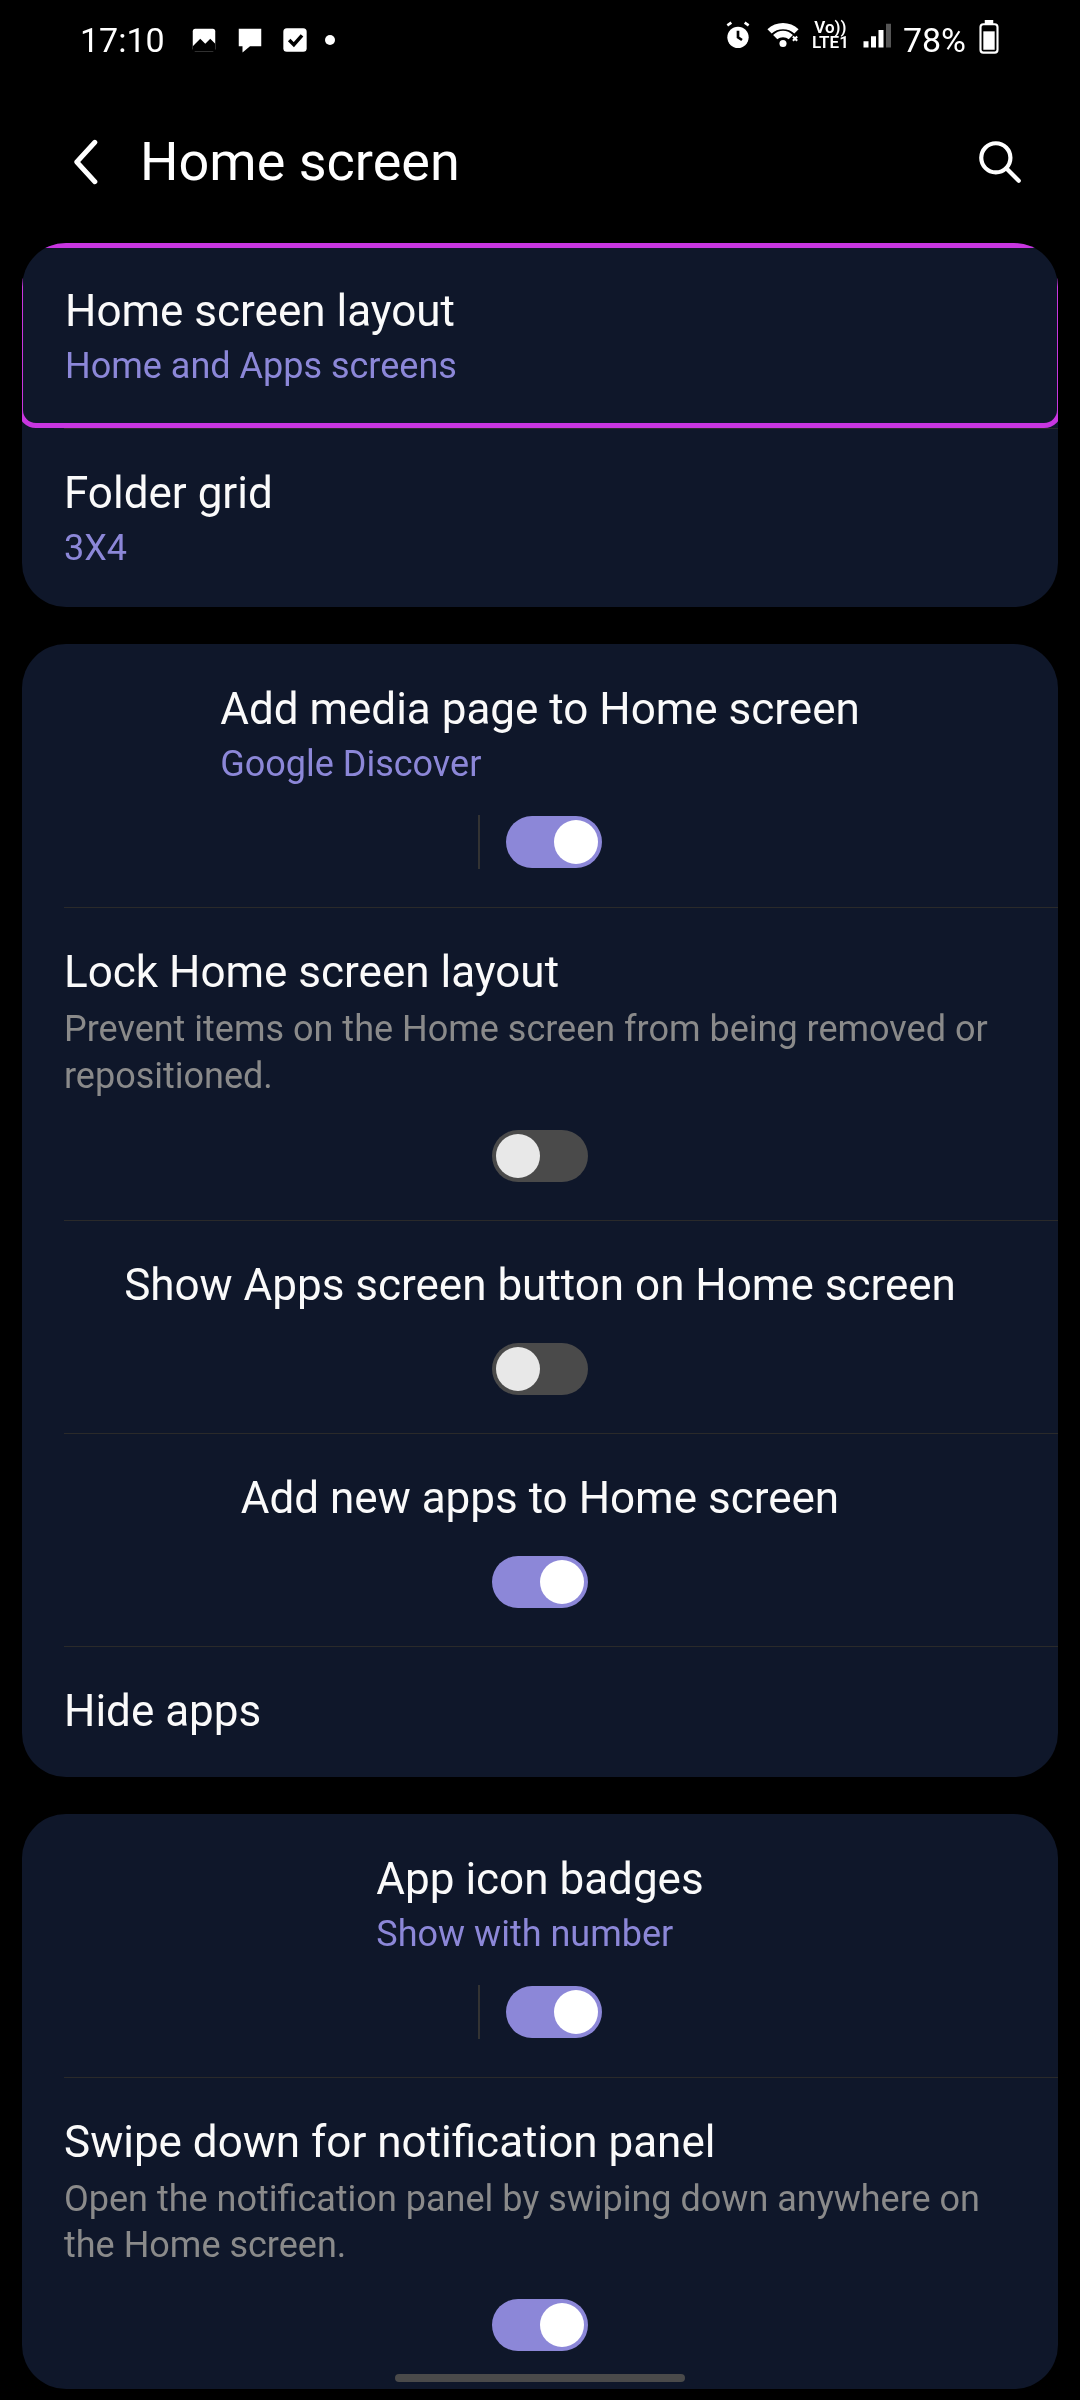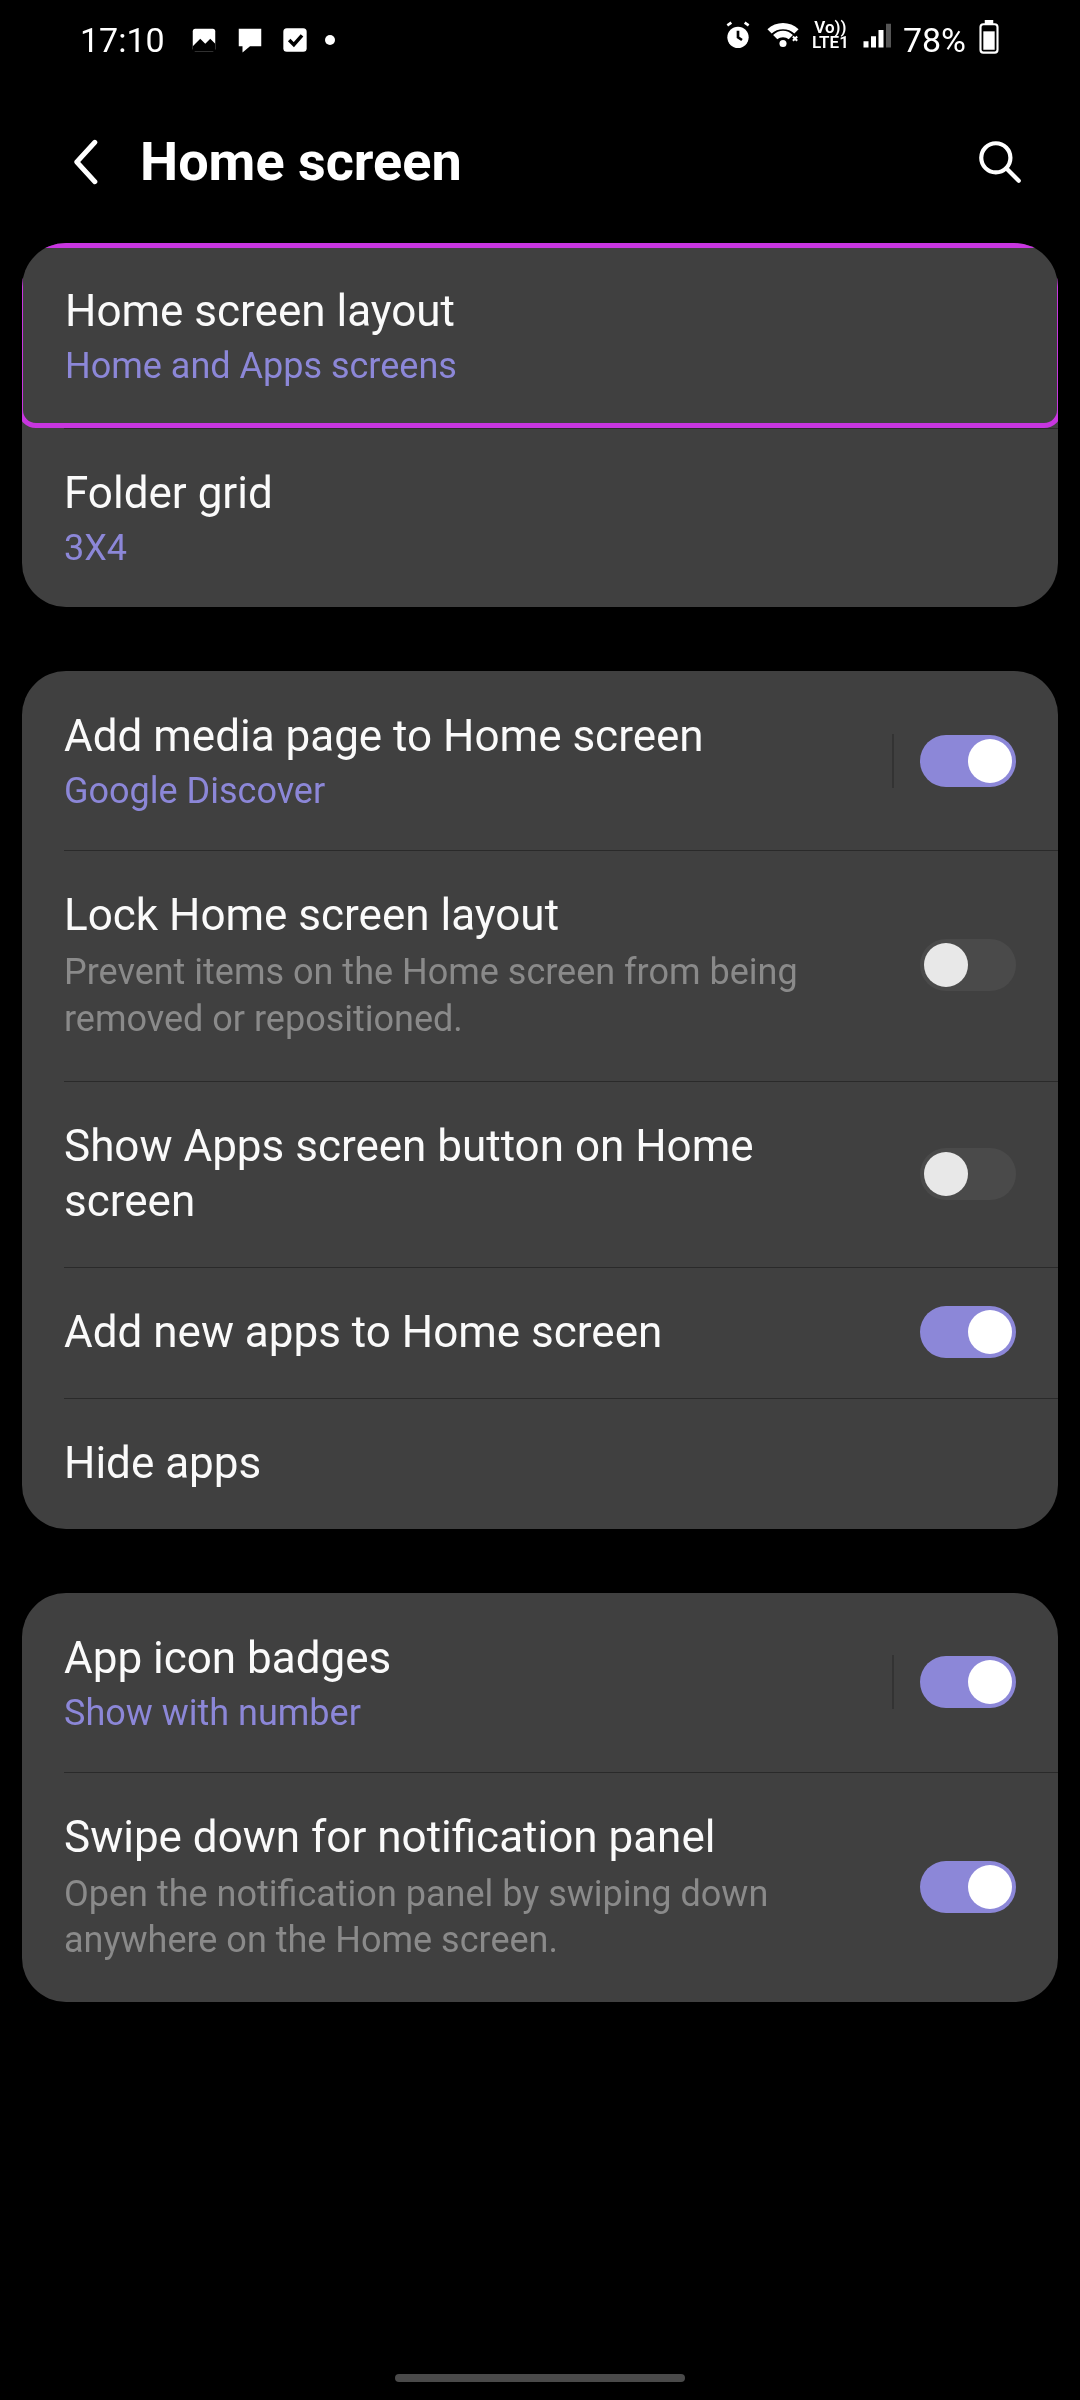--- a/index.html
+++ b/index.html
@@ -7,28 +7,28 @@
   
   .status-bar { display: flex; justify-content: space-between; align-items: center; padding: 20px 80px 20px 80px; font-size: 34px; font-weight: 400; }
   .status-left { display: flex; align-items: center; gap: 16px; }
   .status-right { display: flex; align-items: flex-start; gap: 12px; }
   .status-time { font-weight: 400; margin-right: 8px; }
   .status-icon { display: inline-flex; align-items: center; justify-content: center; }
   .status-battery-text { font-size: 34px; }
   
   .header { display: flex; align-items: center; padding: 50px 50px 50px 60px; }
   .back-btn { width: 50px; height: 50px; display: flex; align-items: center; justify-content: center; margin-right: 30px; }
-  .header-title { font-size: 54px; font-weight: 700; flex: 1; }
+  .header-title { font-size: 54px; font-weight: 400; flex: 1; }
   .search-btn { width: 60px; height: 60px; display: flex; align-items: center; justify-content: center; }
   
-  .card { background: #404040; border-radius: 44px; margin: 0 22px 64px 22px; overflow: hidden; }
+  .card { background: #0f172a; border-radius: 44px; margin: 0 22px 37px 22px; overflow: hidden; }
   
   .setting-row { padding: 38px 42px; position: relative; }
   .setting-row + .setting-row::before { content: ""; position: absolute; top: 0; left: 42px; right: 0; height: 1px; background: #2a2a2a; }
-  .setting-row-flex { display: flex; align-items: center; justify-content: space-between; gap: 30px; }
+  .setting-row-flex { display: flex; align-items: center; justify-content: space-between; gap: 30px; flex-direction: column; }
   .setting-text { flex: 1; }
   .setting-title { font-size: 44px; font-weight: 400; color: #fafafa; line-height: 1.25; }
   .setting-sub-accent { font-size: 36px; color: #8c87d8; margin-top: 6px; }
   .setting-sub-muted { font-size: 36px; color: #8a8a8a; margin-top: 6px; line-height: 1.3; }
   
   .highlight { border: 5px solid #c836e0; border-radius: 18px; margin: 0 -4px; }
   
   .toggle-wrap { display: flex; align-items: center; gap: 26px; }
   .vdiv { width: 2px; height: 54px; background: #333; }
   .toggle { width: 96px; height: 52px; border-radius: 26px; position: relative; flex-shrink: 0; }

